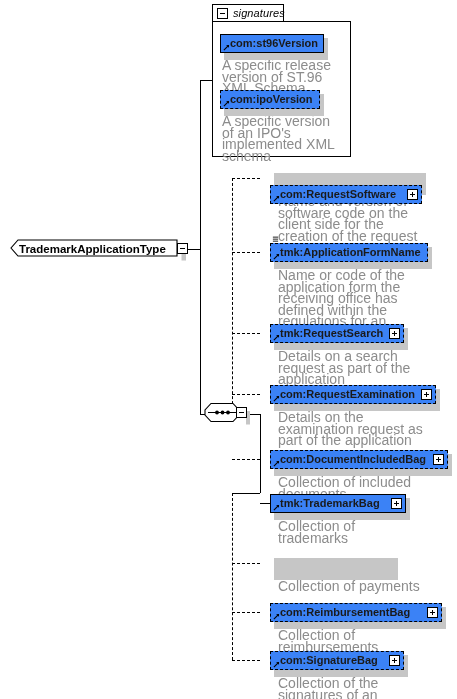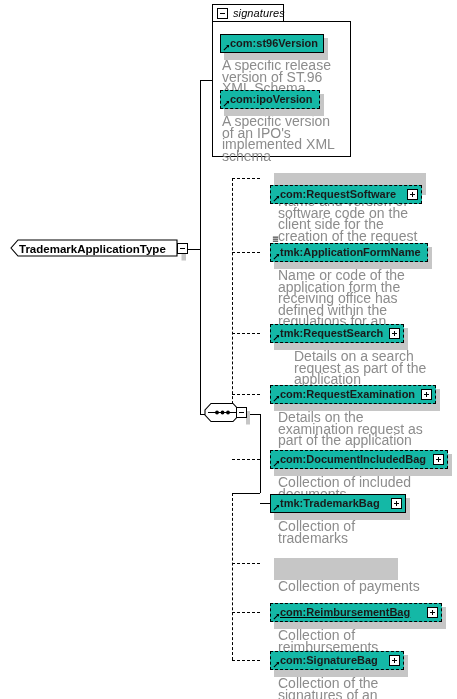--- a/index.html
+++ b/index.html
@@ -95,21 +95,21 @@
     bottom: 2px;
     left: 4px;
     width: 1px;
     background: #000;
   }
 
   
   .nodebox {
     position: absolute;
     box-sizing: border-box;
-    background: #14b8a6;
+    background: #3b82f6;
     display: flex;
     align-items: center;
     height: 19px;
     padding: 0 3px 0 9px;
     gap: 4px;
     z-index: 3;
   }
   .nodebox.req { border: 1px solid #000000; }
   .nodebox.opt { border: 1px dashed #000000; }
 
@@ -279,21 +279,21 @@
   <div class="dline h" style="left:232px; top:333px; width:28px;"></div>
   <div class="nshadow" style="left:274px; top:328px; width:134px; height:22px;"></div>
   <div class="nodebox opt" style="left:270px; top:324px; width:134px;">
     <span class="nm">tmk:RequestSearch</span>
     <span class="exp plus" style="margin-left:auto;"></span>
     <svg class="arrow-gl" viewBox="0 0 8 8">
       <path d="M1 7 L6.4 1.6" stroke="#000" stroke-width="1.2" fill="none"></path>
       <path d="M7 1 L3.6 1.4 L6.6 4.4 Z" fill="#000"></path>
     </svg>
   </div>
-  <div class="doc" style="left:294px; top:351px; width:140px;">Details on a search request as part of the application</div>
+  <div class="doc" style="left:278px; top:351px; width:140px;">Details on a search request as part of the application</div>
 
   <div class="dline h" style="left:232px; top:394px; width:28px;"></div>
   <div class="nshadow" style="left:274px; top:389px; width:166px; height:22px;"></div>
   <div class="nodebox opt" style="left:270px; top:385px; width:166px;">
     <span class="nm">com:RequestExamination</span>
     <span class="exp plus" style="margin-left:auto;"></span>
     <svg class="arrow-gl" viewBox="0 0 8 8">
       <path d="M1 7 L6.4 1.6" stroke="#000" stroke-width="1.2" fill="none"></path>
       <path d="M7 1 L3.6 1.4 L6.6 4.4 Z" fill="#000"></path>
     </svg>
@@ -323,21 +323,21 @@
     </svg>
   </div>
   <div class="doc" style="left:278px; top:521px; width:150px;">Collection of trademarks</div>
 
   <div class="dline h" style="left:232px; top:563px; width:28px;"></div>
   <div class="nshadow" style="left:274px; top:558px; width:124px; height:22px;"></div>
   <div class="doc" style="left:278px; top:581px; width:150px;">Collection of payments</div>
 
   <div class="dline h" style="left:232px; top:612px; width:28px;"></div>
   <div class="nshadow" style="left:274px; top:607px; width:172px; height:22px;"></div>
-  <div class="nodebox opt" style="left:270px; top:603px; width:172px;text-decoration:underline;">
+  <div class="nodebox opt" style="left:270px; top:603px; width:172px;">
     <span class="nm">com:ReimbursementBag</span>
     <span class="exp plus" style="margin-left:auto;"></span>
     <svg class="arrow-gl" viewBox="0 0 8 8">
       <path d="M1 7 L6.4 1.6" stroke="#000" stroke-width="1.2" fill="none"></path>
       <path d="M7 1 L3.6 1.4 L6.6 4.4 Z" fill="#000"></path>
     </svg>
   </div>
   <div class="doc" style="left:278px; top:630px; width:160px;">Collection of reimbursements</div>
 
   <div class="dline h" style="left:232px; top:660px; width:28px;"></div>

